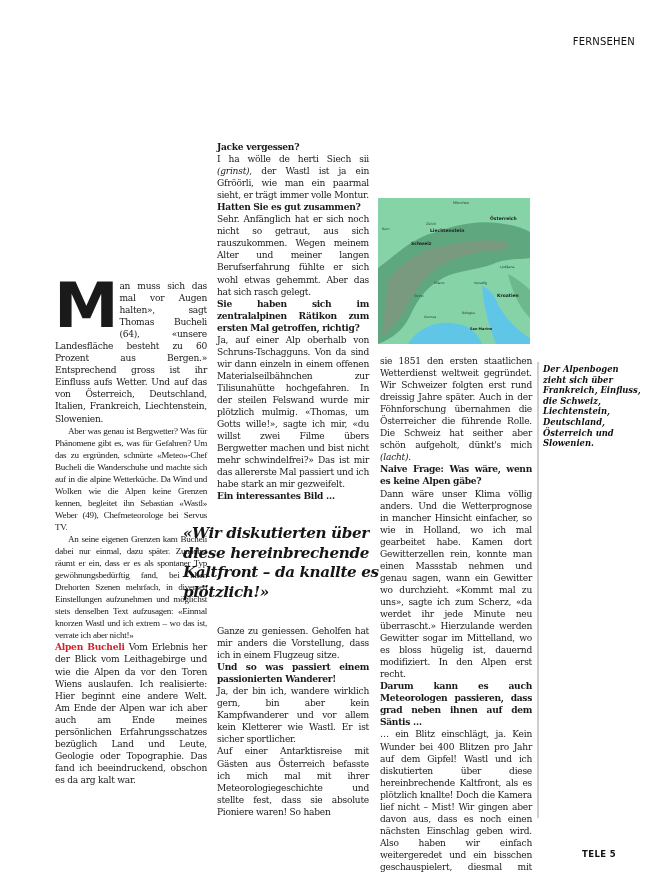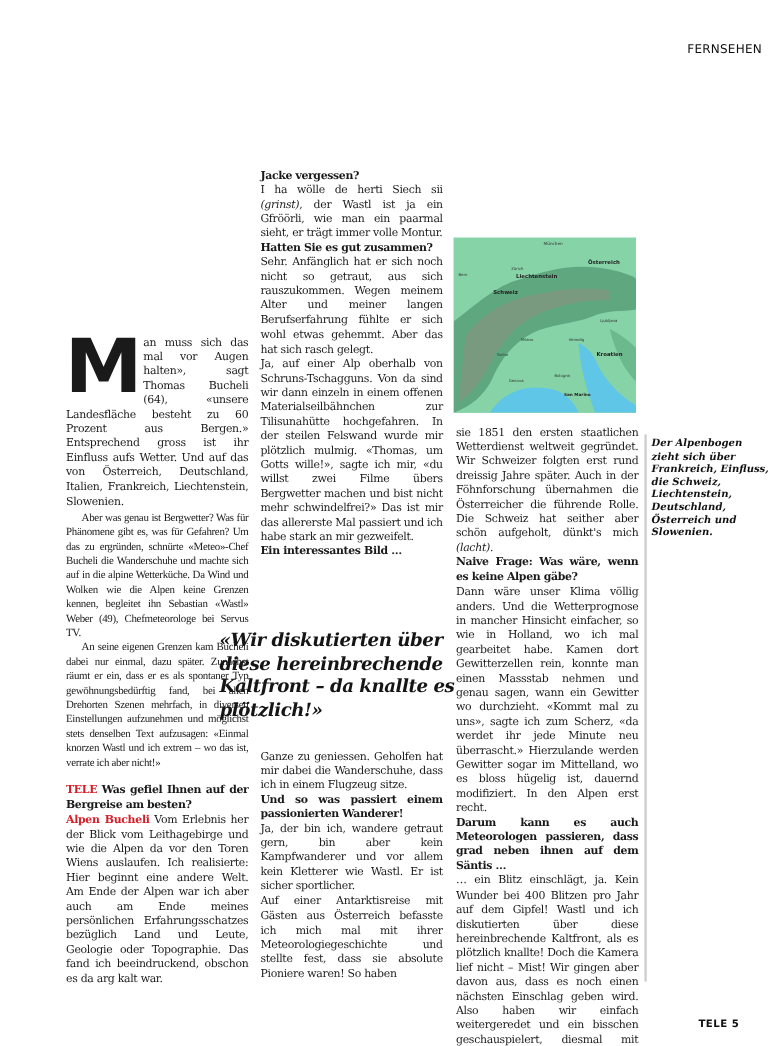--- a/index.html
+++ b/index.html
@@ -30,36 +30,36 @@
 </style>
 </head>
 <body>
 
 <div class="sec">FERNSEHEN</div>
 
 <div class="col" style="left:55px; top:280px; width:152px;">
   <p><span class="dropcap">M</span><span>an muss sich das mal vor Augen halten», sagt Thomas Bucheli (64), «unsere Landesfläche besteht zu 60 Prozent aus Bergen.» Entsprechend gross ist ihr Einfluss aufs Wetter. Und auf das von Österreich, Deutschland, Italien, Frankreich, Liechtenstein, Slowenien.</span></p>
   <p class="ind">Aber was genau ist Bergwetter? Was für Phänomene gibt es, was für Gefahren? Um das zu ergründen, schnürte «Meteo»-Chef Bucheli die Wanderschuhe und machte sich auf in die alpine Wetterküche. Da Wind und Wolken wie die Alpen keine Grenzen kennen, begleitet ihn Sebastian «Wastl» Weber (49), Chefmeteorologe bei Servus TV.</p>
   <p class="ind" style="padding-right:0"><span>An seine eigenen Grenzen kam Bucheli dabei nur einmal, dazu später. Zunächst räumt er ein, dass er es als spontaner Typ gewöhnungsbedürftig fand, bei allen Drehorten Szenen mehrfach, in diversen Einstellungen aufzunehmen und möglichst stets denselben Text aufzusagen: «Einmal knorzen Wastl und ich extrem – wo das ist, verrate ich aber nicht!»</span></p>
-  <p style="margin-top:12px;"><span class="red">TELE</span> <span class="q">Was gefiel Ihnen auf der Bergreise am besten?</span></p>
   <p><span class="red">Alpen Bucheli</span> <span>Vom Erlebnis her der Blick vom Leithagebirge und wie die Alpen da vor den Toren Wiens auslaufen. Ich realisierte: Hier beginnt eine andere Welt. Am Ende der Alpen war ich aber auch am Ende meines persönlichen Erfahrungsschatzes bezüglich Land und Leute, Geologie oder Topographie. Das fand ich beeindruckend, obschon es da arg kalt war.</span></p>
 </div>
 
 <div class="col" style="left:217px; top:141px; width:152px;">
   <p class="q">Jacke vergessen?</p>
   <p><span>I ha wölle de herti Siech sii </span><em>(grinst)</em><span>, der Wastl ist ja ein Gfröörli, wie man ein paarmal sieht, er trägt immer volle Montur.</span></p>
   <p class="q">Hatten Sie es gut zusammen?</p>
   <p>Sehr. Anfänglich hat er sich noch nicht so getraut, aus sich rauszukommen. Wegen meinem Alter und meiner langen Berufserfahrung fühlte er sich wohl etwas gehemmt. Aber das hat sich rasch gelegt.</p>
+  <p class="q">Sie haben sich im zentralalpinen Rätikon zum ersten Mal getroffen, richtig?</p>
   <p>Ja, auf einer Alp oberhalb von Schruns-Tschagguns. Von da sind wir dann einzeln in einem offenen Materialseilbähnchen zur Tilisunahütte hochgefahren. In der steilen Felswand wurde mir plötzlich mulmig. «Thomas, um Gotts wille!», sagte ich mir, «du willst zwei Filme übers Bergwetter machen und bist nicht mehr schwindelfrei?» Das ist mir das allererste Mal passiert und ich habe stark an mir gezweifelt.</p>
   <p class="q">Ein interessantes Bild …</p>
 </div>
 <div class="col" style="left:217px; top:625px; width:152px;">
-  <p>Ganze zu geniessen. Geholfen hat mir dabei die Wanderschuhe, dass ich in einem Flugzeug sitze.</p>
+  <p>Ganze zu geniessen. Geholfen hat mir anders die Vorstellung, dass ich in einem Flugzeug sitze.</p>
   <p class="q">Und so was passiert einem passionierten Wanderer!</p>
-  <p>Ja, der bin ich, wandere getraut gern, bin aber kein Kampfwanderer und vor allem kein Kletterer wie Wastl. Er ist sicher sportlicher.</p>
+  <p>Ja, der bin ich, wandere wirklich gern, bin aber kein Kampfwanderer und vor allem kein Kletterer wie Wastl. Er ist sicher sportlicher.</p>
   <p>Auf einer Antarktisreise mit Gästen aus Österreich befasste ich mich mal mit ihrer Meteorologiegeschichte und stellte fest, dass sie absolute Pioniere waren! So haben</p>
 </div>
 
 <div class="pull">«Wir diskutierten über diese hereinbrechende Kaltfront – da knallte es plötzlich!»</div>
 
 <div class="map">
   <svg width="152" height="146" viewBox="0 0 152 146">
     <rect x="0" y="0" width="152" height="146" fill="#86d3a8"></rect>
     <path d="M0,70 C20,55 35,40 55,35 C75,28 95,22 120,25 C135,27 145,30 152,34 L152,60 C140,62 128,60 115,66 C100,72 80,72 65,80 C50,88 40,100 32,118 C25,132 15,140 0,146 Z" fill="#5ea77f"></path>
     <path d="M10,82 C25,62 45,52 65,48 C85,44 105,40 130,44 L130,52 C108,52 88,56 70,64 C52,72 38,88 28,110 C20,124 12,132 4,138 Z" fill="#8f8f80" opacity="0.55"></path>

